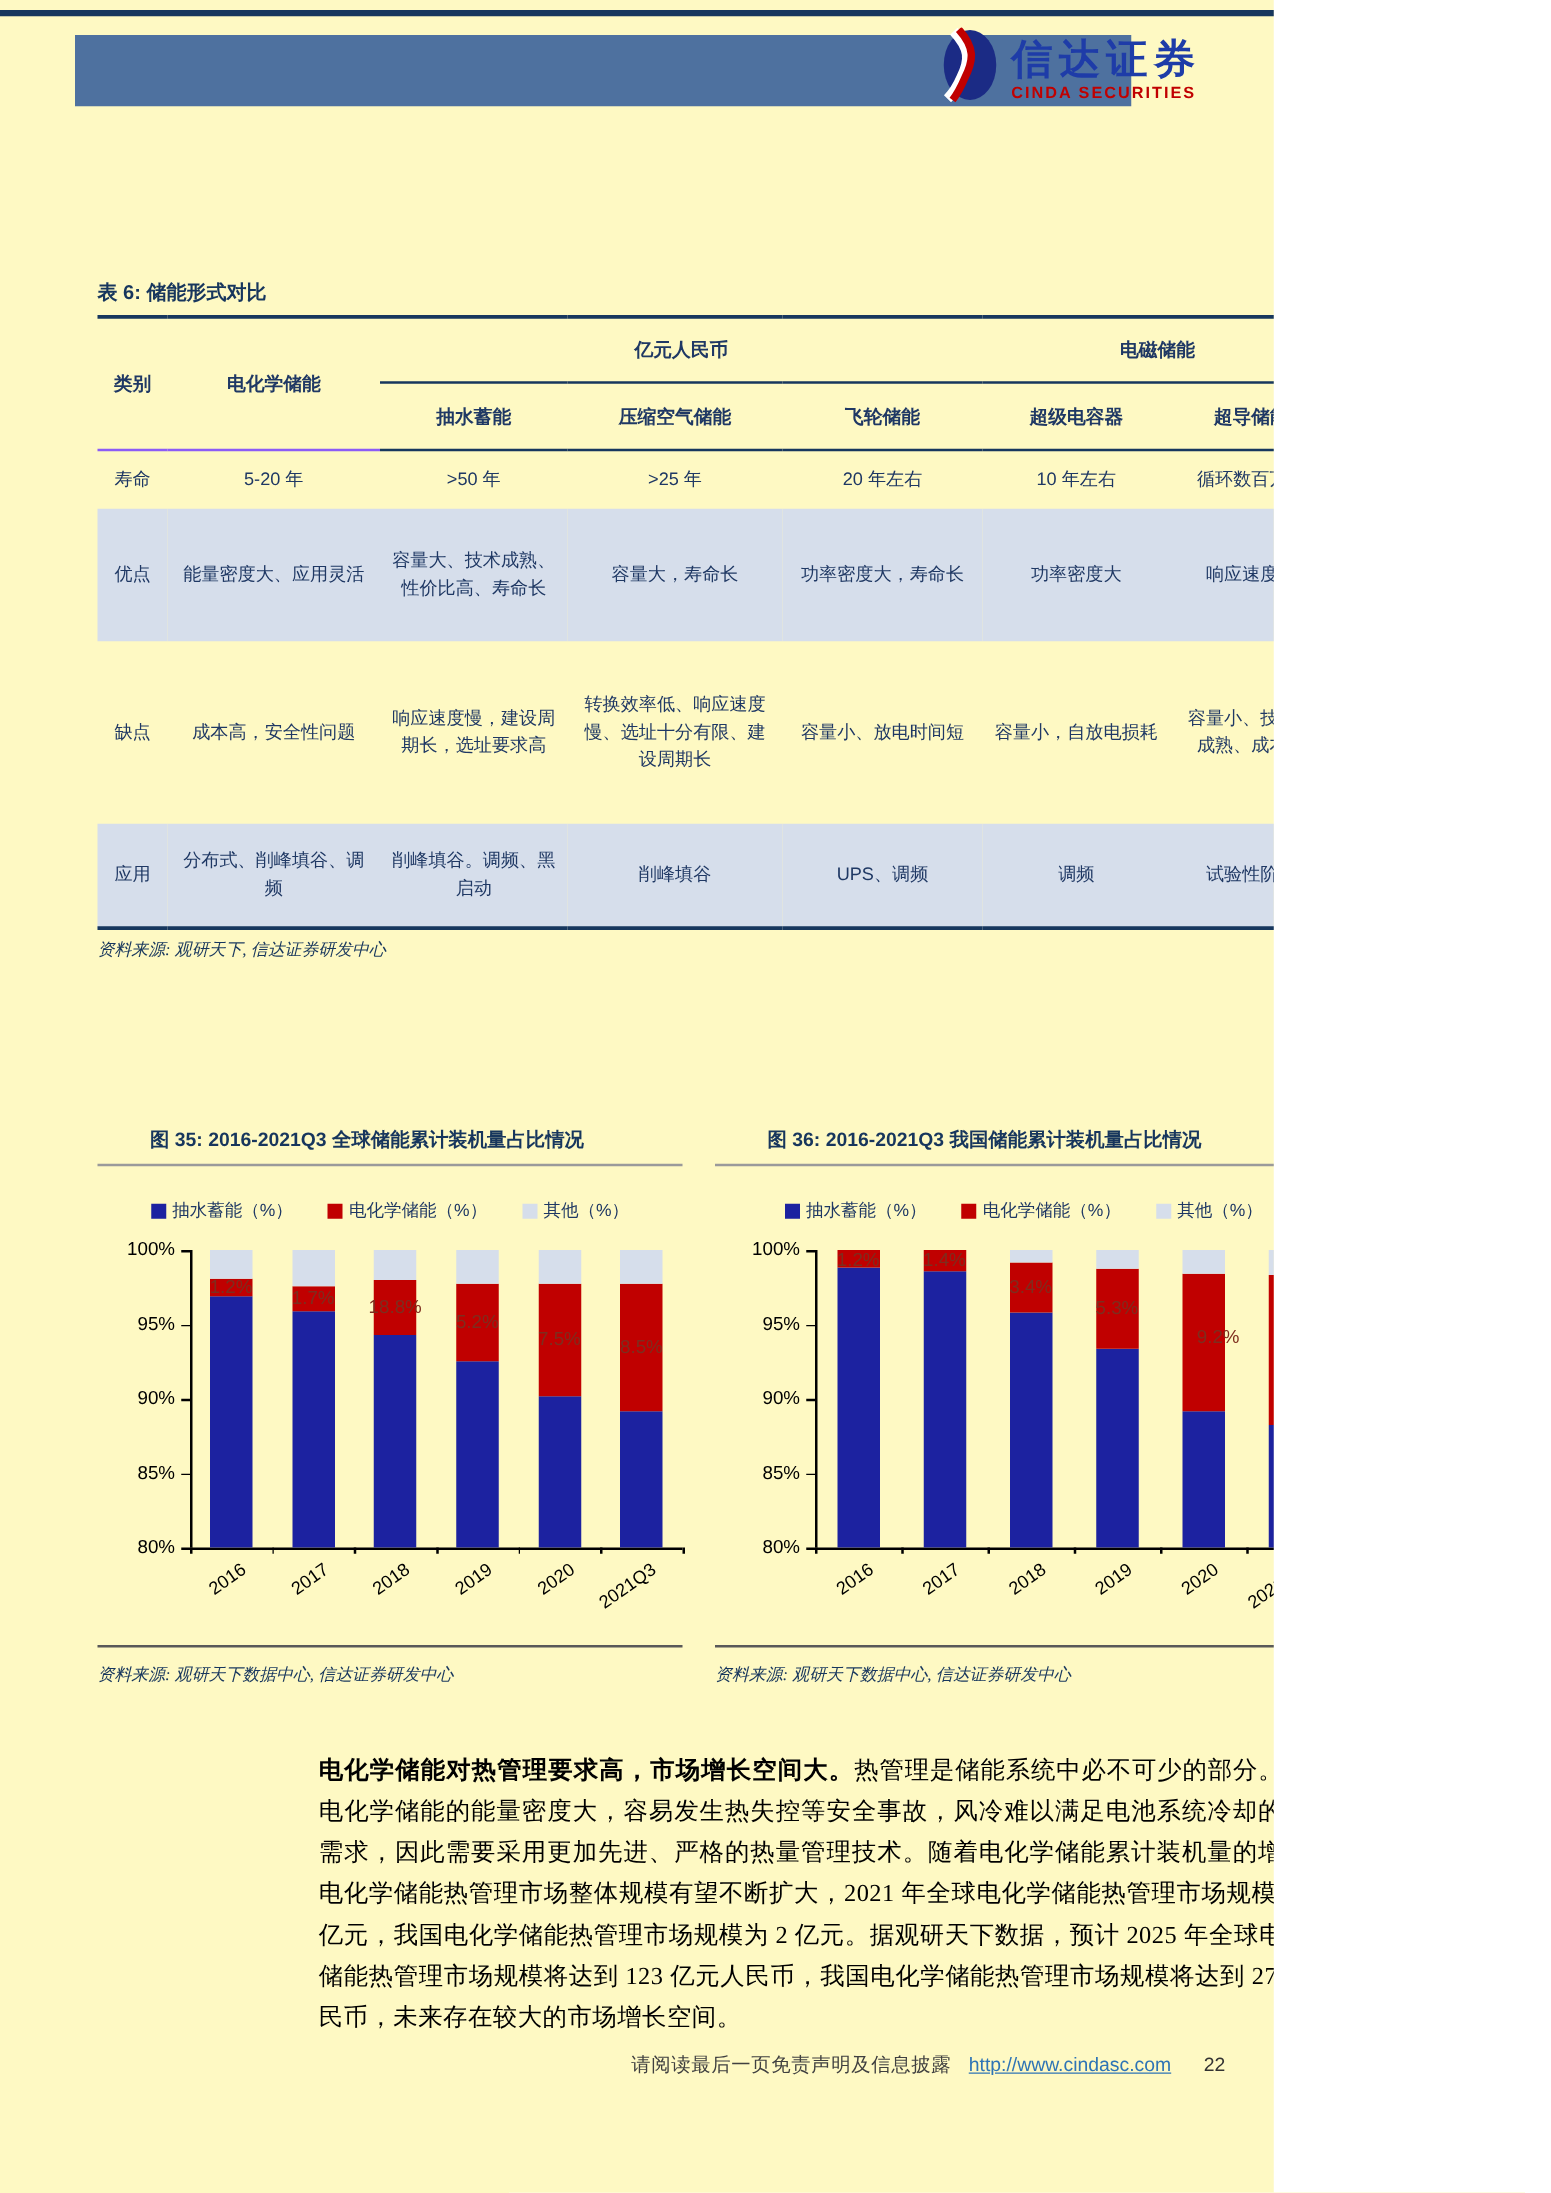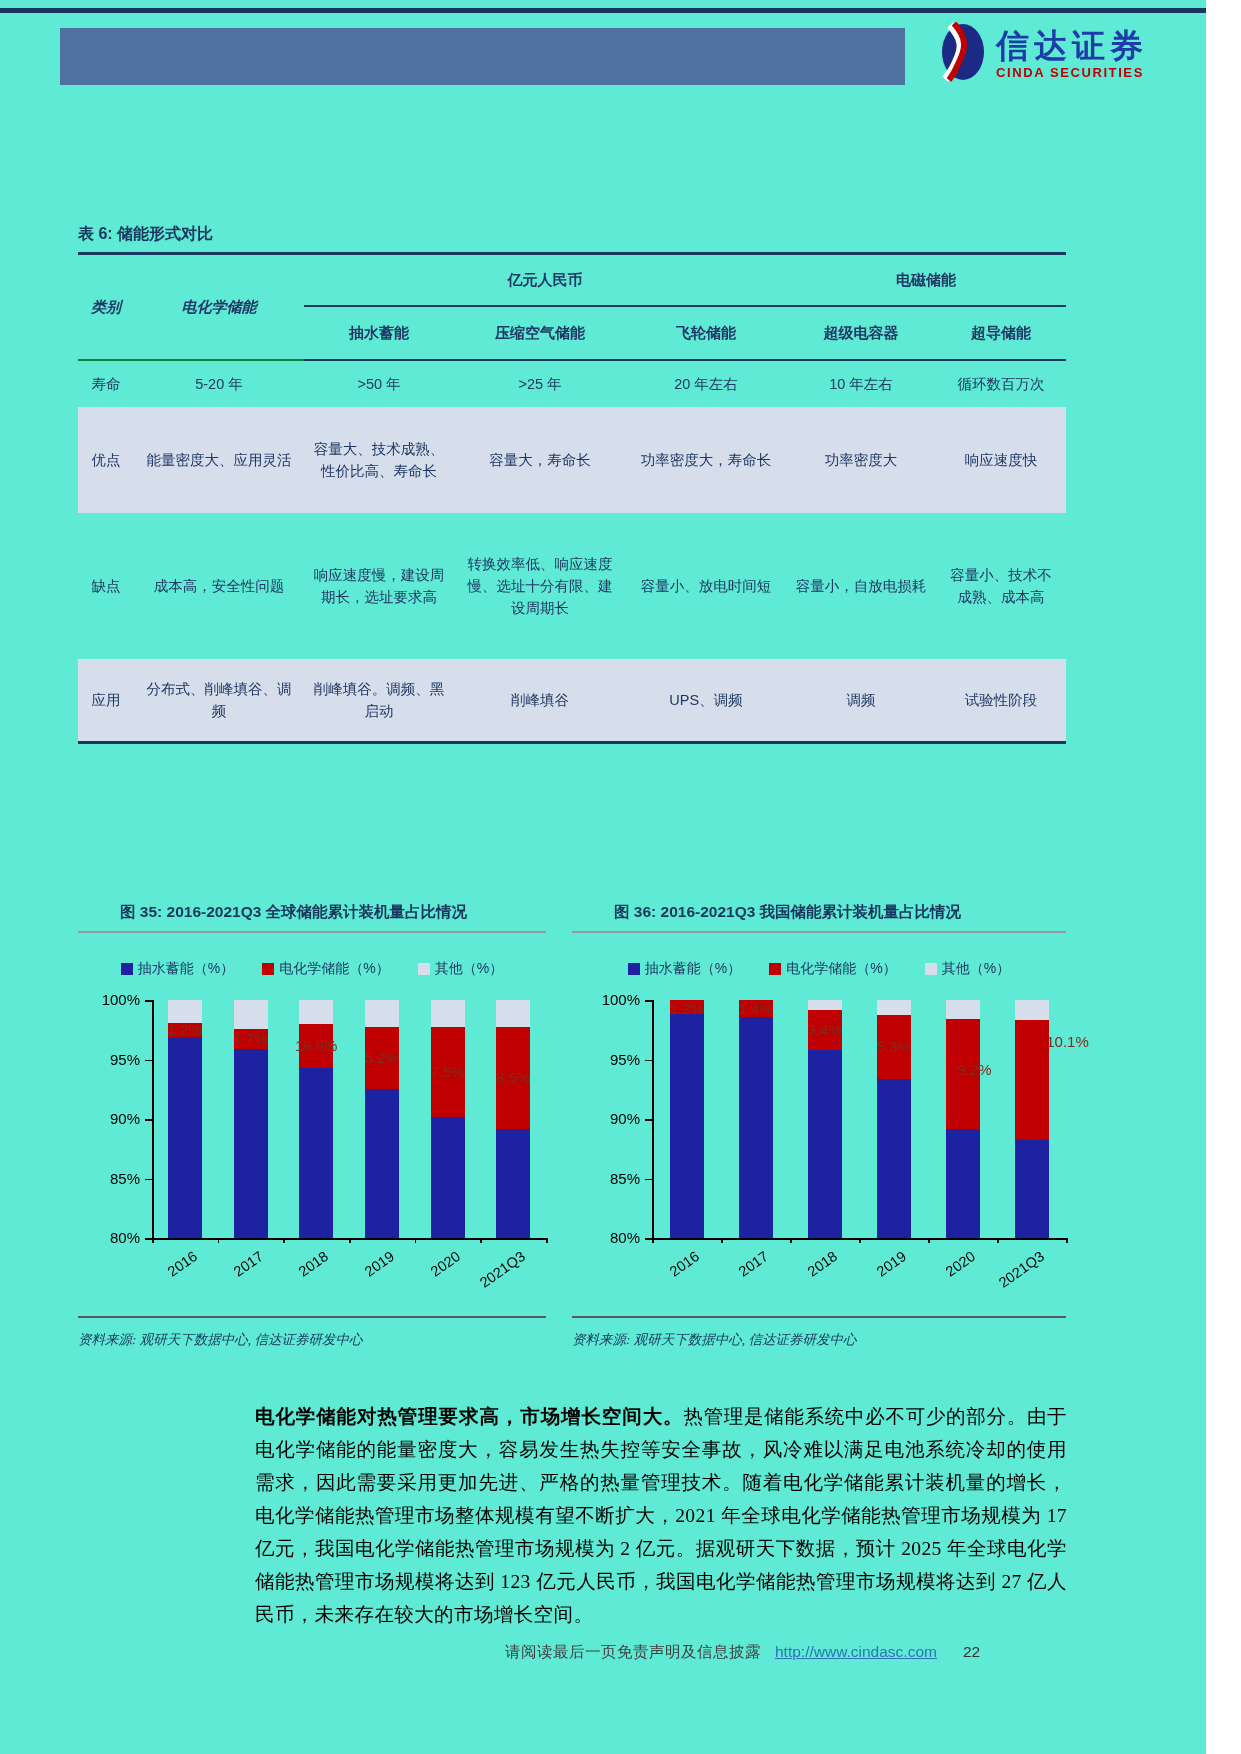--- a/index.html
+++ b/index.html
@@ -1,17 +1,17 @@
 <!DOCTYPE html>
 <html><head>
 <meta charset="utf-8">
 <style>
   html,body{margin:0;padding:0;}
   body{background:#ffffff;font-family:"Liberation Serif",serif;}
-  .page{position:relative;width:1206px;height:1754px;background:#5eead4;overflow:hidden;}
+  .page{position:relative;width:1019px;height:1754px;background:#fef9c3;overflow:hidden;}
 
   .top-rule{position:absolute;left:0;top:8px;width:1241px;height:5px;background:#17375e;}
   .band{position:absolute;left:60px;top:28px;width:845px;height:57px;background:#4e719f;}
   .logo{position:absolute;right:58px;top:22px;display:flex;align-items:center;gap:10px;}
   .logo-text{display:flex;flex-direction:column;line-height:1;}
   .brand-cn{font-family:"Liberation Sans",sans-serif;font-weight:bold;font-size:33px;color:#1e3ca8;letter-spacing:5px;}
   .brand-en{font-family:"Liberation Sans",sans-serif;font-weight:bold;font-size:13px;color:#c00000;letter-spacing:1.6px;margin-top:4px;}
 
   .para{position:absolute;left:255px;width:812px;font-size:19.5px;line-height:33px;color:#000;text-align:justify;letter-spacing:0.4px;}
   .para b{letter-spacing:0.6px;}
@@ -22,21 +22,21 @@
   .table-block{position:absolute;left:78px;top:224px;width:988px;}
   .tbl-title{font-family:"Liberation Sans",sans-serif;font-weight:bold;font-size:16px;color:#17365d;margin:0 0 7px 0;}
   table.cmp{border-collapse:collapse;width:988px;table-layout:fixed;
     border-top:3px solid #17375e;border-bottom:3px solid #17375e;
     font-family:"Liberation Sans",sans-serif;color:#1f3864;}
   table.cmp th{font-size:15px;font-weight:bold;padding:6px 6px;}
   table.cmp td{font-size:14.5px;font-weight:normal;padding:6px 8px;text-align:center;line-height:22px;}
   table.cmp .grp{border-bottom:2px solid #17375e;}
   table.cmp tr.gh th{height:38px;}
   table.cmp tr.sh th{height:40px;border-bottom:2px solid #17375e;}
-  table.cmp tr.gh th.keep{border-bottom:2px solid #15803d;font-style:italic;}
+  table.cmp tr.gh th.keep{border-bottom:2px solid #8b5cf6;}
   table.cmp tr.r-life td{height:34px;}
   table.cmp tr.r-adv td{height:94px;}
   table.cmp tr.r-dis td{height:134px;}
   table.cmp tr.r-app td{height:70px;}
   table.cmp tr.shade{background:#d6deeb;}
   .row-label{text-align:center;}
   .tbl-source,.fig-source{font-style:italic;font-size:13.5px;color:#17365d;margin-top:7px;}
 
   .figs{position:absolute;left:78px;top:898px;width:988px;display:flex;gap:26px;}
   .figure{position:relative;height:470px;}
@@ -144,20 +144,21 @@
         <td class="row-label">应用</td>
         <td>分布式、削峰填谷、调频</td>
         <td>削峰填谷。调频、黑启动</td>
         <td>削峰填谷</td>
         <td>UPS、调频</td>
         <td>调频</td>
         <td>试验性阶段</td>
       </tr>
     </tbody>
       </table>
+    <p class="tbl-source">资料来源: 观研天下, 信达证券研发中心</p>
   </div>
 
 
   <div class="figs">
     <div class="figure fig-left">
       <div class="fig-title">图 35: 2016-2021Q3 全球储能累计装机量占比情况</div>
       <div class="title-rule"></div>
       <div class="legend">
           <span class="lg-item">
             <span class="sw" style="background: rgb(28, 34, 160);"></span>

